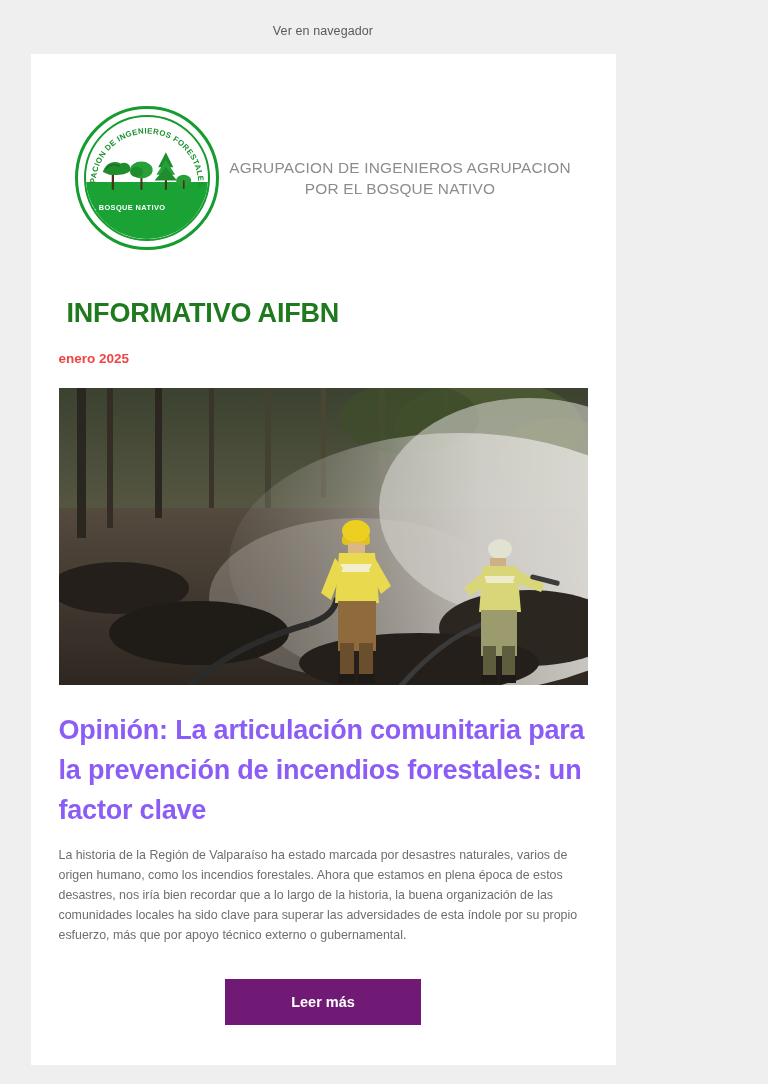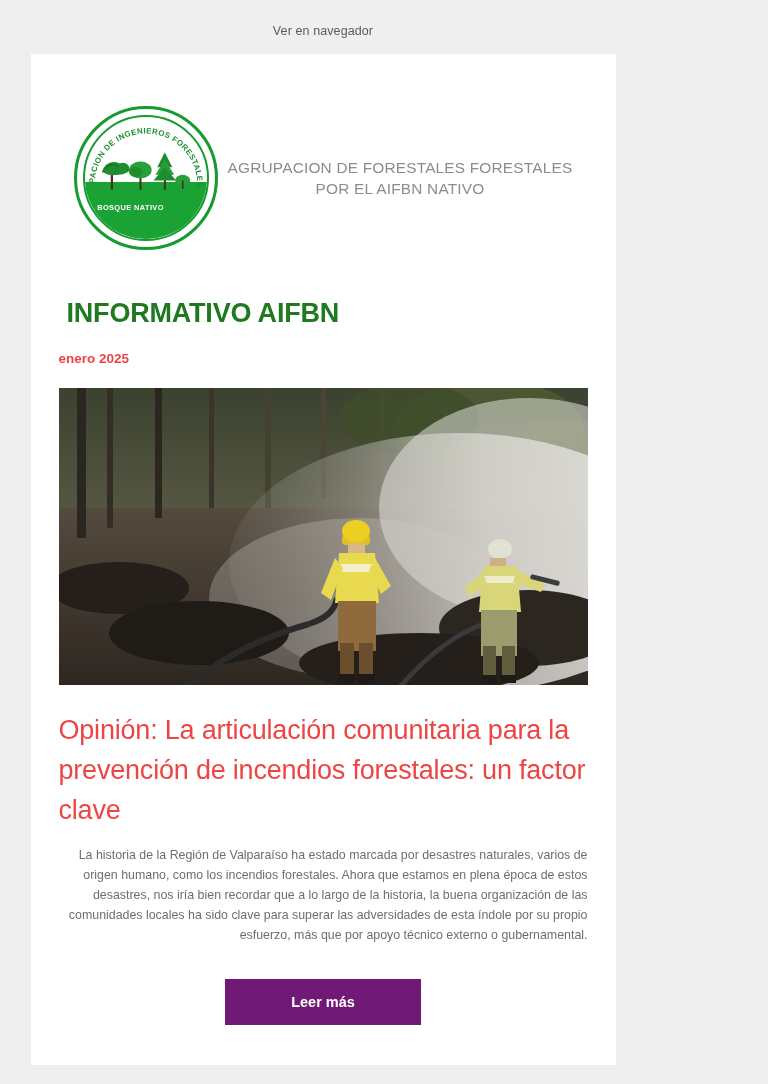--- a/index.html
+++ b/index.html
@@ -144,32 +144,32 @@
     position: relative;
     overflow: hidden;
   }
   .hero-img svg { display: block; width: 100%; height: 100%; }
   
   .article {
     padding: 0 28px;
   }
   .article-title {
     margin: 26px 0 0 0;
-    color: #ef4444;
+    color: #8b5cf6;
     font-size: 27px;
     line-height: 1.48;
-    font-weight: normal;
+    font-weight: bold;
     letter-spacing: -0.2px;
   }
   .article-body {
     margin: 14px 0 0 0;
     color: #6e6e6e;
     font-size: 12.4px;
     line-height: 1.62;
-    text-align: right;
+    text-align: left;
   }
   .cta-wrap {
     margin: 34px 0 0 0;
     display: flex;
     justify-content: center;
   }
   .cta-button {
     display: inline-block;
     background: #701a75;
     color: #ffffff;
@@ -230,22 +230,22 @@
                 <textPath href="#arcpath" startOffset="50%" text-anchor="middle">AGRUPACION DE INGENIEROS FORESTALES POR</textPath>
               </text>
             </svg>
           </div>
           <div class="logo-bottom-label">EL BOSQUE NATIVO</div>
         </div>
       </div>
 
       <div class="brand-block">
         <div class="brand-sub">
-          <div>AGRUPACION  DE FORESTALES FORESTALES</div>
-          <div>POR EL AIFBN NATIVO</div>
+          <div>AGRUPACION  DE INGENIEROS AGRUPACION</div>
+          <div>POR EL BOSQUE NATIVO</div>
         </div>
       </div>
     </div>
 
     <h1 class="info-title">INFORMATIVO AIFBN</h1>
     <div class="info-date">enero 2025</div>
 
     <div class="hero">
       <div class="hero-img">
         <svg viewBox="0 0 529 297" preserveAspectRatio="none">

